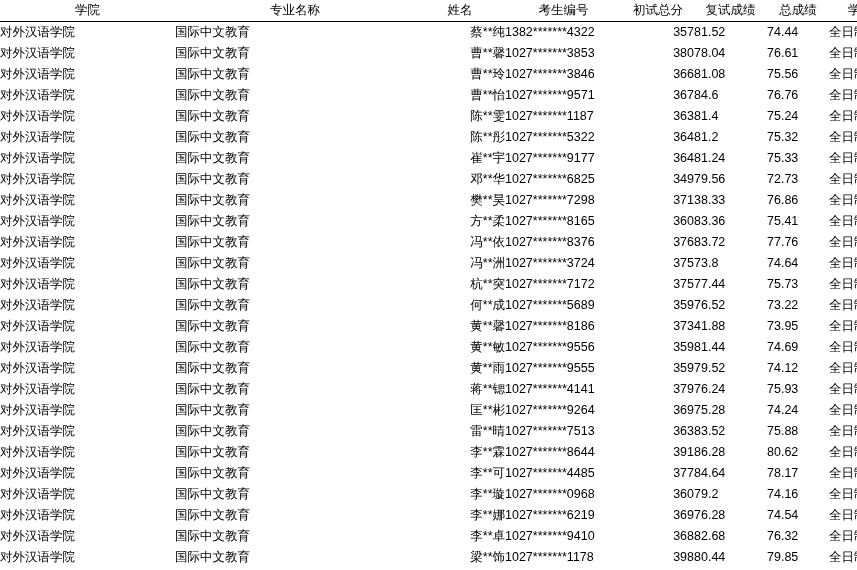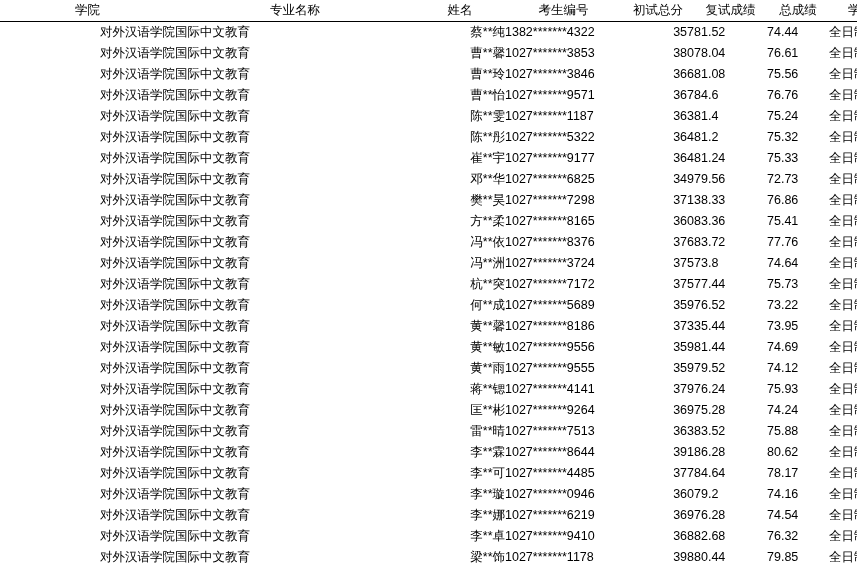--- a/index.html
+++ b/index.html
@@ -46,21 +46,21 @@
   
   .c-college   { width: 175px; }
   .c-major     { width: 240px; }
   .c-name      { width: 90px; }
   .c-examno    { width: 117px; }
   .c-first     { width: 72px; text-align: center; }
   .c-second    { width: 73px; }
   .c-total     { width: 62px; }
   .c-mode      { width: 88px; }
 
-  td.college   { text-align: right;  padding-left: 4px; }
+  td.college   { text-align: left;  padding-left: 4px; }
   td.major     { text-align: left;  padding-left: 4px; }
   td.name      { text-align: right;  padding-left: 2px; }
   td.examno    { text-align: left;  padding-left: 2px; }
   td.first     { text-align: right; }
   td.second    { }
   td.total     { text-align: left; }
   td.mode      { text-align: left; padding-left: 2px; }
 
   th.h-college { padding-left: 0; }
 </style>
@@ -221,21 +221,21 @@
           <td class="second c-second">76.52</td>
           <td class="total c-total">73.22</td>
           <td class="mode c-mode">全日制</td>
         </tr>
         <tr>
           <td class="college c-college">对外汉语学院</td>
           <td class="major c-major">国际中文教育</td>
           <td class="name c-name">黄**馨</td>
           <td class="examno c-examno">1027*******8186</td>
           <td class="first c-first">373</td>
-          <td class="second c-second">35.44</td>
+          <td class="second c-second">41.88</td>
           <td class="total c-total">73.95</td>
           <td class="mode c-mode">全日制</td>
         </tr>
         <tr>
           <td class="college c-college">对外汉语学院</td>
           <td class="major c-major">国际中文教育</td>
           <td class="name c-name">黄**敏</td>
           <td class="examno c-examno">1027*******9556</td>
           <td class="first c-first">359</td>
           <td class="second c-second">81.44</td>
@@ -299,21 +299,21 @@
           <td class="examno c-examno">1027*******4485</td>
           <td class="first c-first">377</td>
           <td class="second c-second">84.64</td>
           <td class="total c-total">78.17</td>
           <td class="mode c-mode">全日制</td>
         </tr>
         <tr>
           <td class="college c-college">对外汉语学院</td>
           <td class="major c-major">国际中文教育</td>
           <td class="name c-name">李**璇</td>
-          <td class="examno c-examno">1027*******0946</td>
+          <td class="examno c-examno">1027*******0968</td>
           <td class="first c-first">360</td>
           <td class="second c-second">79.2</td>
           <td class="total c-total">74.16</td>
           <td class="mode c-mode">全日制</td>
         </tr>
         <tr>
           <td class="college c-college">对外汉语学院</td>
           <td class="major c-major">国际中文教育</td>
           <td class="name c-name">李**娜</td>
           <td class="examno c-examno">1027*******6219</td>

